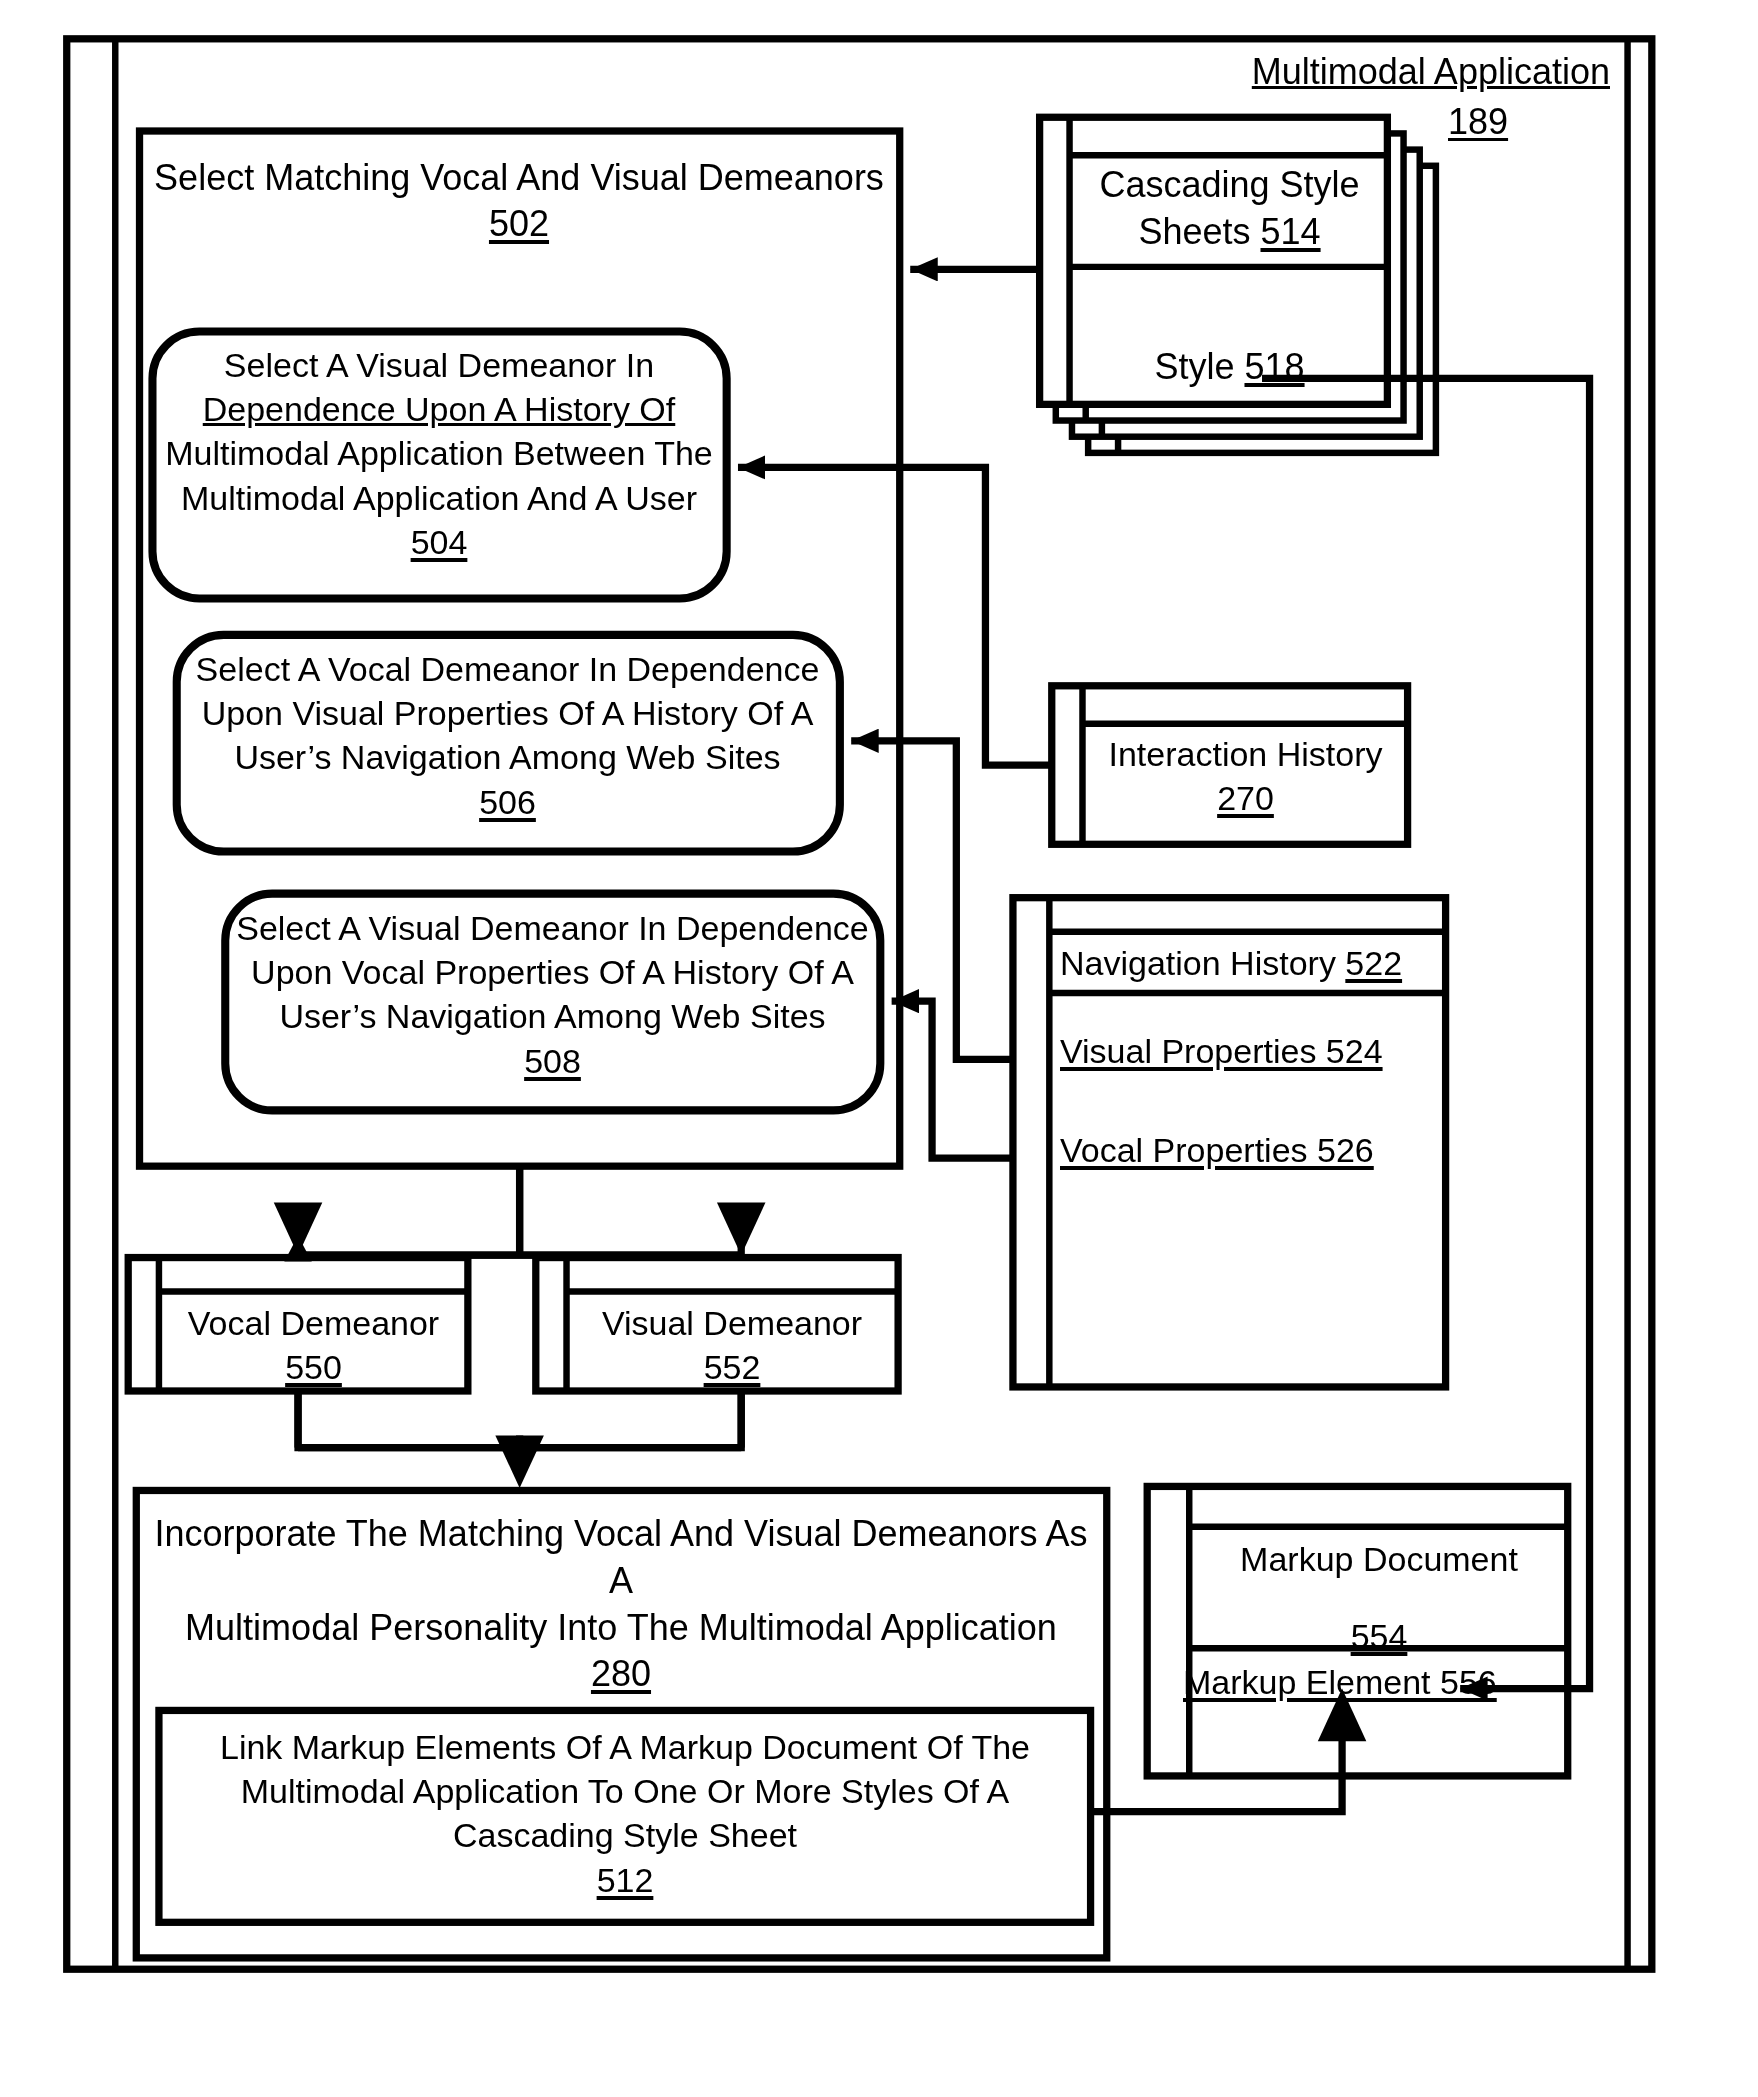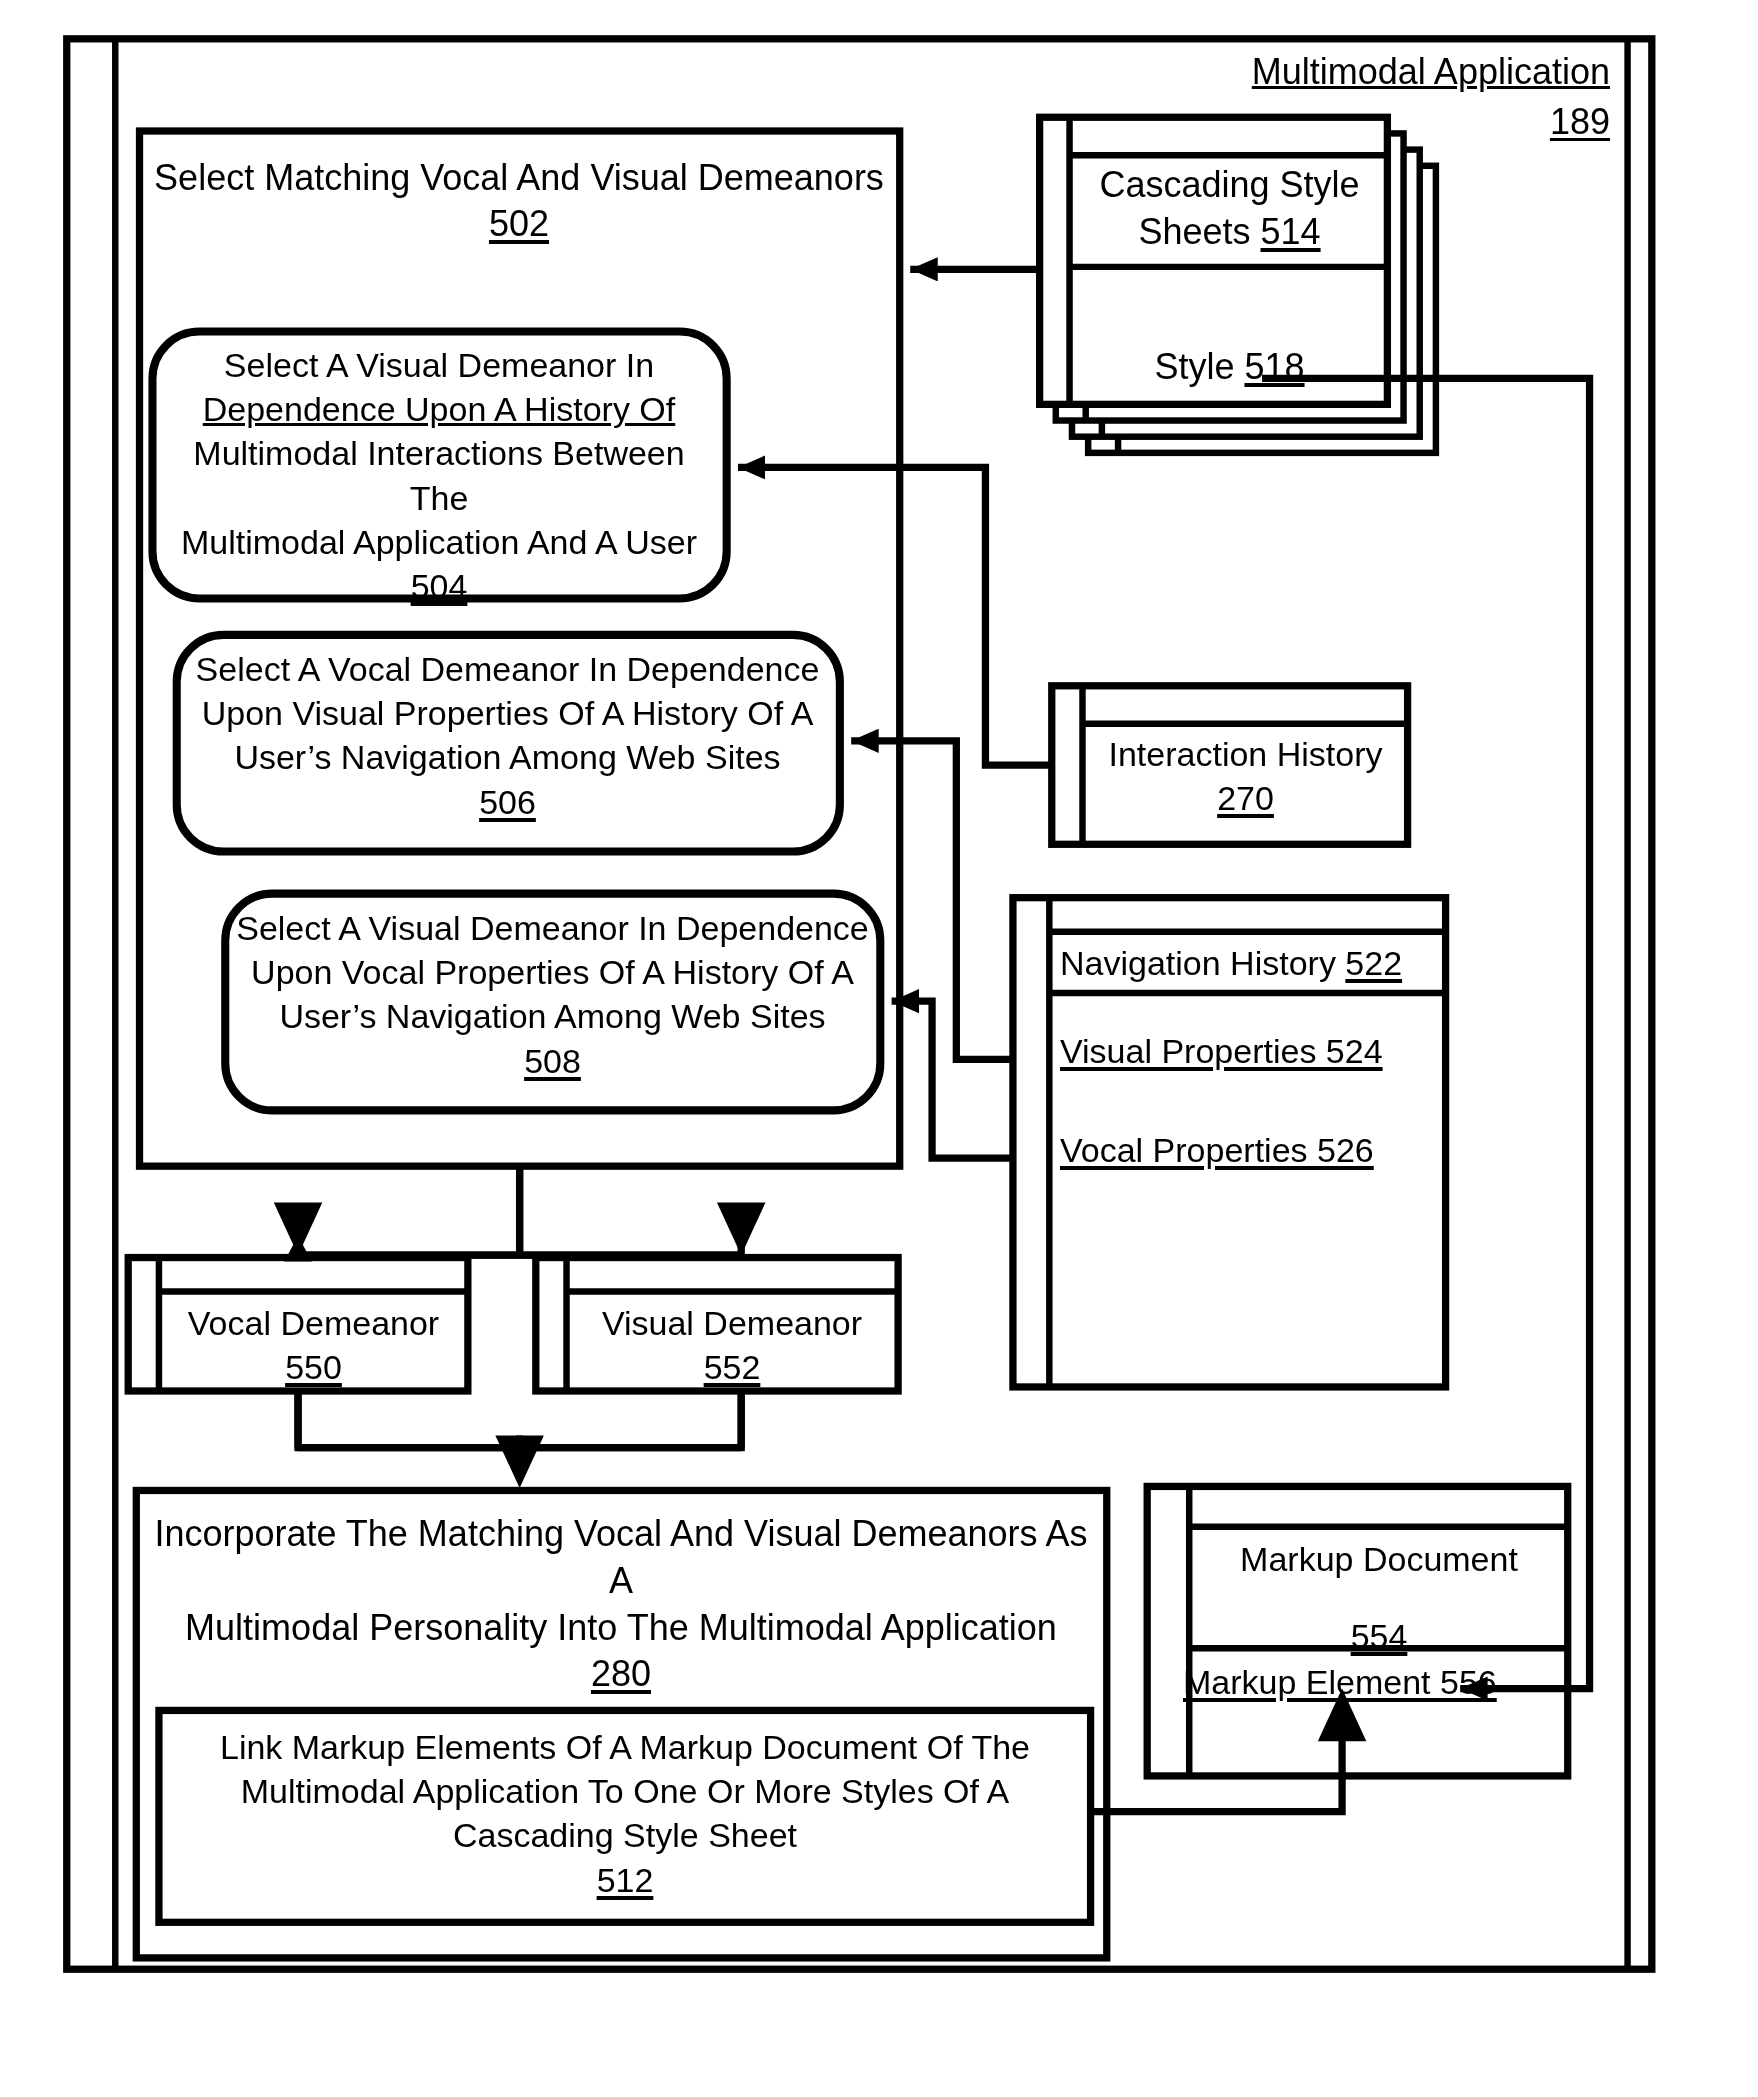--- a/index.html
+++ b/index.html
@@ -157,29 +157,29 @@
       <path d="M642,1784 L642,1775"></path>
       <path d="M642,1442 L642,1552"></path>
       <path d="M368,1552 L916,1552"></path>
       <path d="M368,1552 L368,1492"></path>
       <path d="M916,1552 L916,1492"></path>
     </g>
 
   </svg>
 
   <div class="lbl t44 nowrap" style="left:1246px;top:49px;width:364px;text-align:right;">Multimodal Application</div>
-  <div class="lbl t44 u nowrap" style="left:1448px;top:99px;width:162px;text-align:right;">189</div>
+  <div class="lbl t44 u nowrap" style="left:1448px;top:99px;width:162px;text-align:left;">189</div>
 
   <div class="lbl t44" style="left:147px;top:155px;width:744px;">Select Matching Vocal And Visual Demeanors</div>
   <div class="lbl t44 u" style="left:147px;top:201px;width:744px;">502</div>
 
   <div style="position:absolute;left:160px;top:343px;width:558px;">
     <div class="lbl t42" style="position:static;width:100%;">Select A Visual Demeanor In</div>
     <div class="lbl t42" style="position:static;width:100%;text-decoration:underline;">Dependence Upon A History Of</div>
-    <div class="lbl t42" style="position:static;width:100%;">Multimodal Interactions Between The</div>
+    <div class="lbl t42" style="position:static;width:100%;">Multimodal Application Between The</div>
     <div class="lbl t42" style="position:static;width:100%;">Multimodal Application And A User</div>
     <div class="lbl t42 u" style="position:static;width:100%;">504</div>
   </div>
 
   <div style="position:absolute;left:184px;top:647px;width:647px;">
     <div class="lbl t42" style="position:static;width:100%;">Select A Vocal Demeanor In Dependence</div>
     <div class="lbl t42" style="position:static;width:100%;">Upon Visual Properties Of A History Of A</div>
     <div class="lbl t42" style="position:static;width:100%;">User’s Navigation Among Web Sites</div>
     <div class="lbl t42 u" style="position:static;width:100%;">506</div>
   </div>

